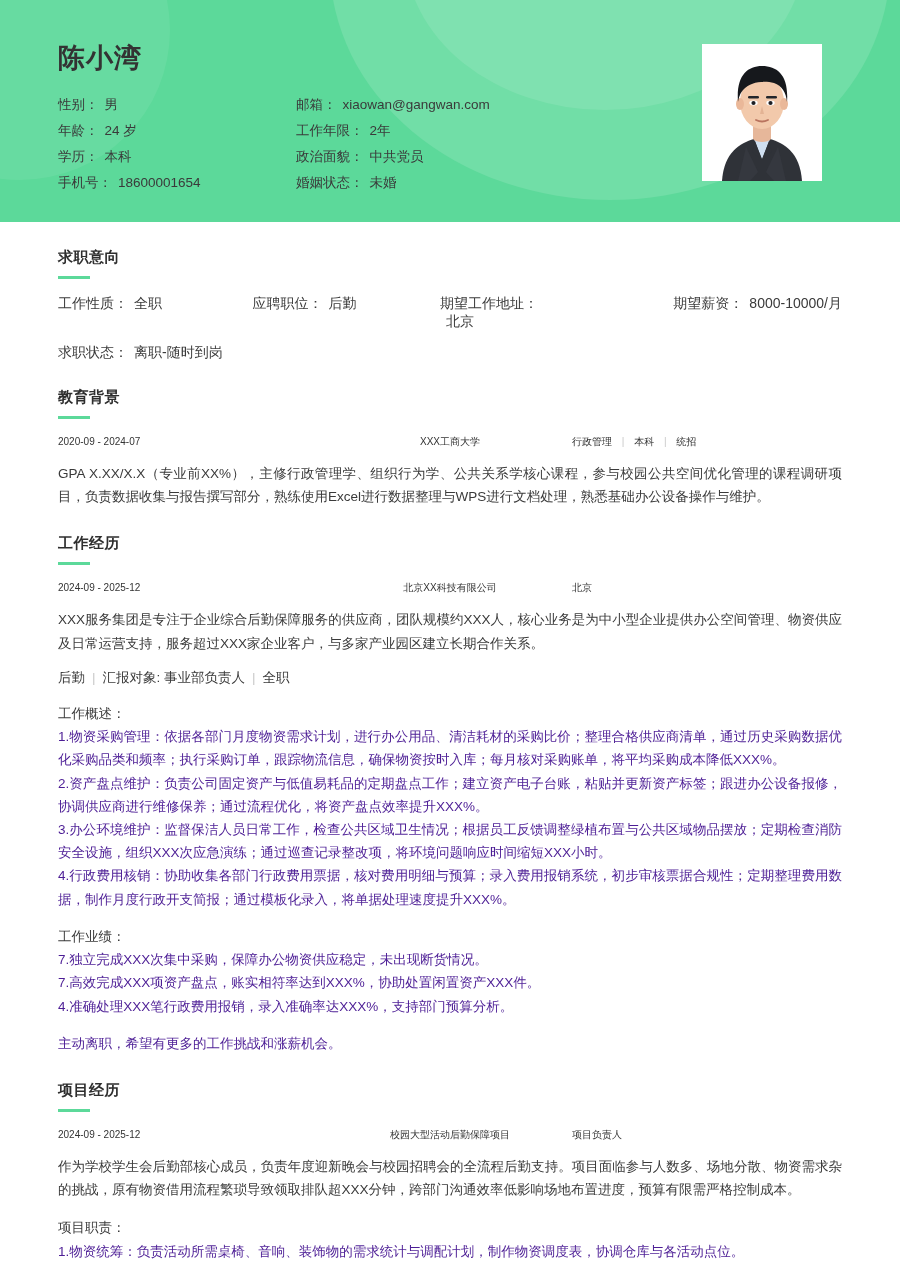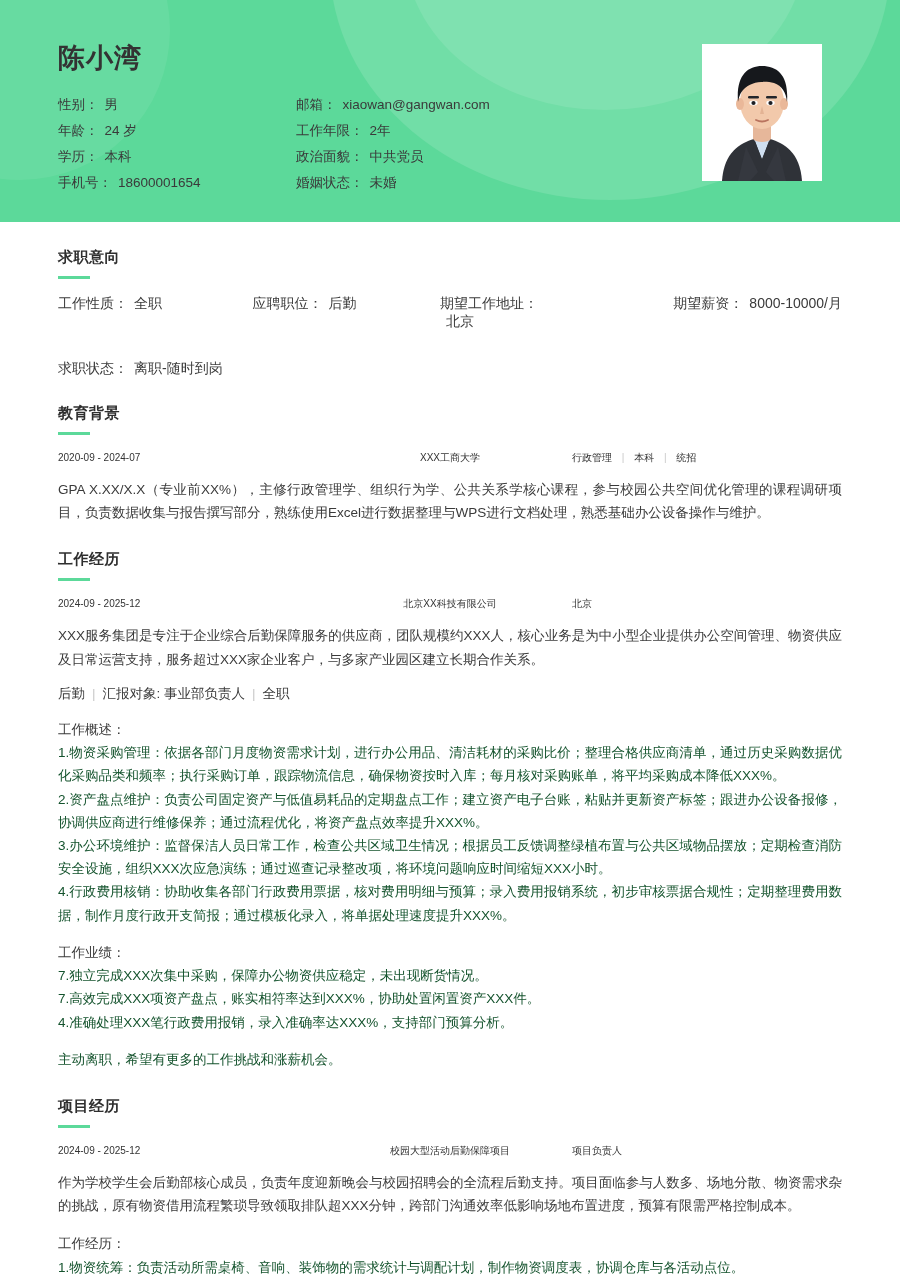--- a/index.html
+++ b/index.html
@@ -91,21 +91,21 @@
     margin-top:9px;
   }
 
   
   .kv-row {
     display:flex;
     margin-top:16px;
     font-size:14px;
     color:#3a3a3a;
   }
-  .kv-row.tight { margin-top:29px; }
+  .kv-row.tight { margin-top:13px; }
   .kv { display:flex; white-space:nowrap; }
   .kv .k { }
   .kv .v { margin-left:6px; }
   .kv.c1 { width:200px; }
   .kv.c2 { width:193px; }
   .kv.c3 { width:240px;flex-direction:column; }
   .kv.c4 { margin-left:auto; }
 
   
   .entry-head {
@@ -144,21 +144,21 @@
 
   .block { margin-top:15px; }
   .block-label {
     font-size:13.5px;
     line-height:1.72;
     color:#3a3a3a;
   }
   .bullet {
     font-size:13.5px;
     line-height:1.72;
-    color:#14532d;
+    color:#4c1d95;
     text-align:justify;
   }
   .spacer-line { height:14px; }
 </style>
 </head>
 <body>
 
 <div class="header">
   <div class="deco deco-1"></div>
   <div class="deco deco-2"></div>
@@ -346,19 +346,19 @@
 
     <div class="entry-head">
       <div class="entry-date">2024-09 - 2025-12</div>
       <div class="entry-mid">校园大型活动后勤保障项目</div>
       <div class="entry-right">项目负责人</div>
     </div>
 
     <div class="para">作为学校学生会后勤部核心成员，负责年度迎新晚会与校园招聘会的全流程后勤支持。项目面临参与人数多、场地分散、物资需求杂的挑战，原有物资借用流程繁琐导致领取排队超XXX分钟，跨部门沟通效率低影响场地布置进度，预算有限需严格控制成本。</div>
 
     <div class="block">
-      <div class="block-label">工作经历：</div>
+      <div class="block-label">项目职责：</div>
       <div class="bullet">1.物资统筹：负责活动所需桌椅、音响、装饰物的需求统计与调配计划，制作物资调度表，协调仓库与各活动点位。</div>
 
     </div>
   </div>
 
 </div>
 
 </body></html>

